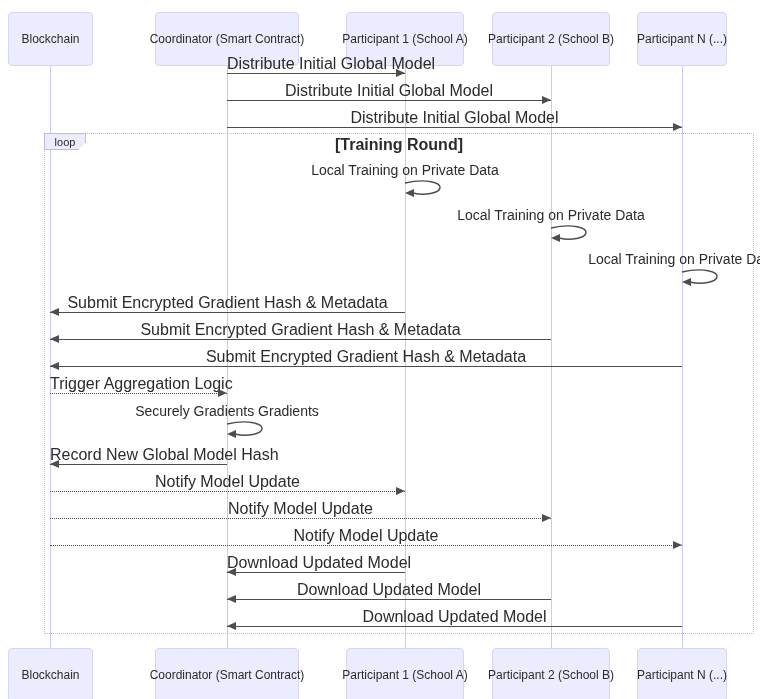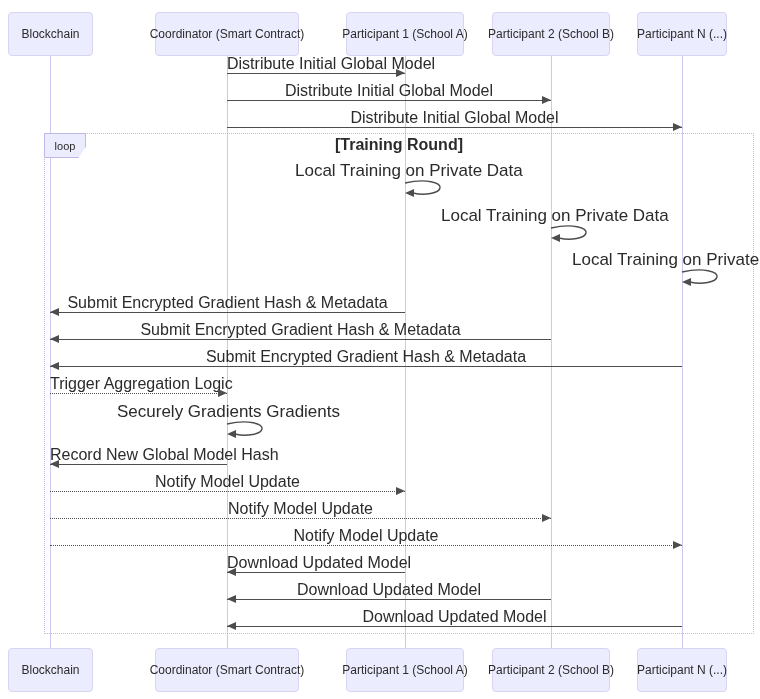--- a/index.html
+++ b/index.html
@@ -9,47 +9,47 @@
     --arrow:#4d4d4d;
     --text:#2b2b2b;
     --loop-border:#bfb9e8;
   }
   html,body{margin:0;padding:0;background:#ffffff;}
   .diagram{
     position:relative;width:760px;height:699px;background:#ffffff;overflow:hidden;
     font-family:"Liberation Sans", sans-serif;color:var(--text);
   }
   .actor{
-    position:absolute;height:44px;background:var(--actor-fill);
+    position:absolute;height:54px;background:var(--actor-fill);
     border:1px solid var(--actor-border);border-radius:4px;
     display:flex;align-items:center;justify-content:center;
     font-size:12px;color:var(--text);box-sizing:border-box;white-space:nowrap;
   }
   .lifeline{position:absolute;top:48px;height:600px;width:1px;background:var(--lifeline);}
   .loopbox{position:absolute;left:44px;top:133px;width:710px;height:501px;border:1px dotted var(--loop-border);box-sizing:border-box;}
   .loopbadge{
-    position:absolute;left:44px;top:133px;width:42px;height:25px;
+    position:absolute;left:44px;top:133px;width:42px;height:17px;
     background:var(--actor-fill);border:1px solid var(--loop-border);box-sizing:border-box;
     font-size:11px;display:flex;align-items:center;justify-content:center;
     clip-path:polygon(0 0,100% 0,100% 55%,82% 100%,0 100%);
   }
   .looptitle{
     position:absolute;left:44px;top:136px;width:710px;text-align:center;
     font-size:16px;font-weight:600;
   }
   .msg{position:absolute;}
   .msg .mlabel{text-align:center;font-size:16px;white-space:nowrap;margin-bottom:3px;line-height:13px;}
   .msg .mline{position:relative;height:0;}
   .mline.solid{border-top:1.6px solid var(--arrow);}
   .mline.dotted{border-top:1.6px dotted var(--arrow);}
   .head{position:absolute;top:-5.4px;width:0;height:0;border-top:4.5px solid transparent;border-bottom:4.5px solid transparent;}
   .head.right{right:0;border-left:9px solid var(--arrow);}
   .head.left{left:0;border-right:9px solid var(--arrow);}
   .selfmsg{position:absolute;width:220px;}
-  .selfmsg .mlabel{text-align:center;font-size:17px;white-space:nowrap;line-height:13px;}
+  .selfmsg .mlabel{text-align:center;font-size:14px;white-space:nowrap;line-height:13px;}
   .selfmsg svg{position:absolute;left:110px;top:16px;overflow:visible;}
 </style>
 </head>
 <body>
 
 <div class="diagram">
 
   <div class="lifeline" style="left:50px"></div>
   <div class="lifeline" style="left:227px"></div>
   <div class="lifeline" style="left:405px"></div>

